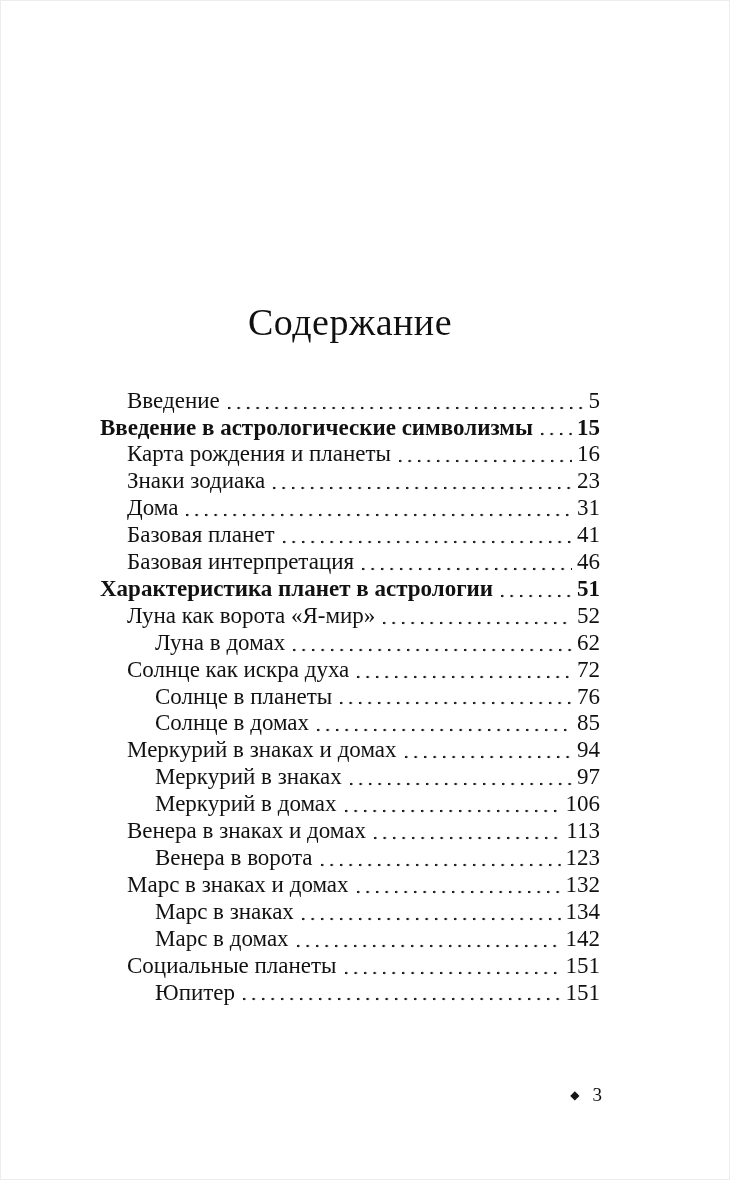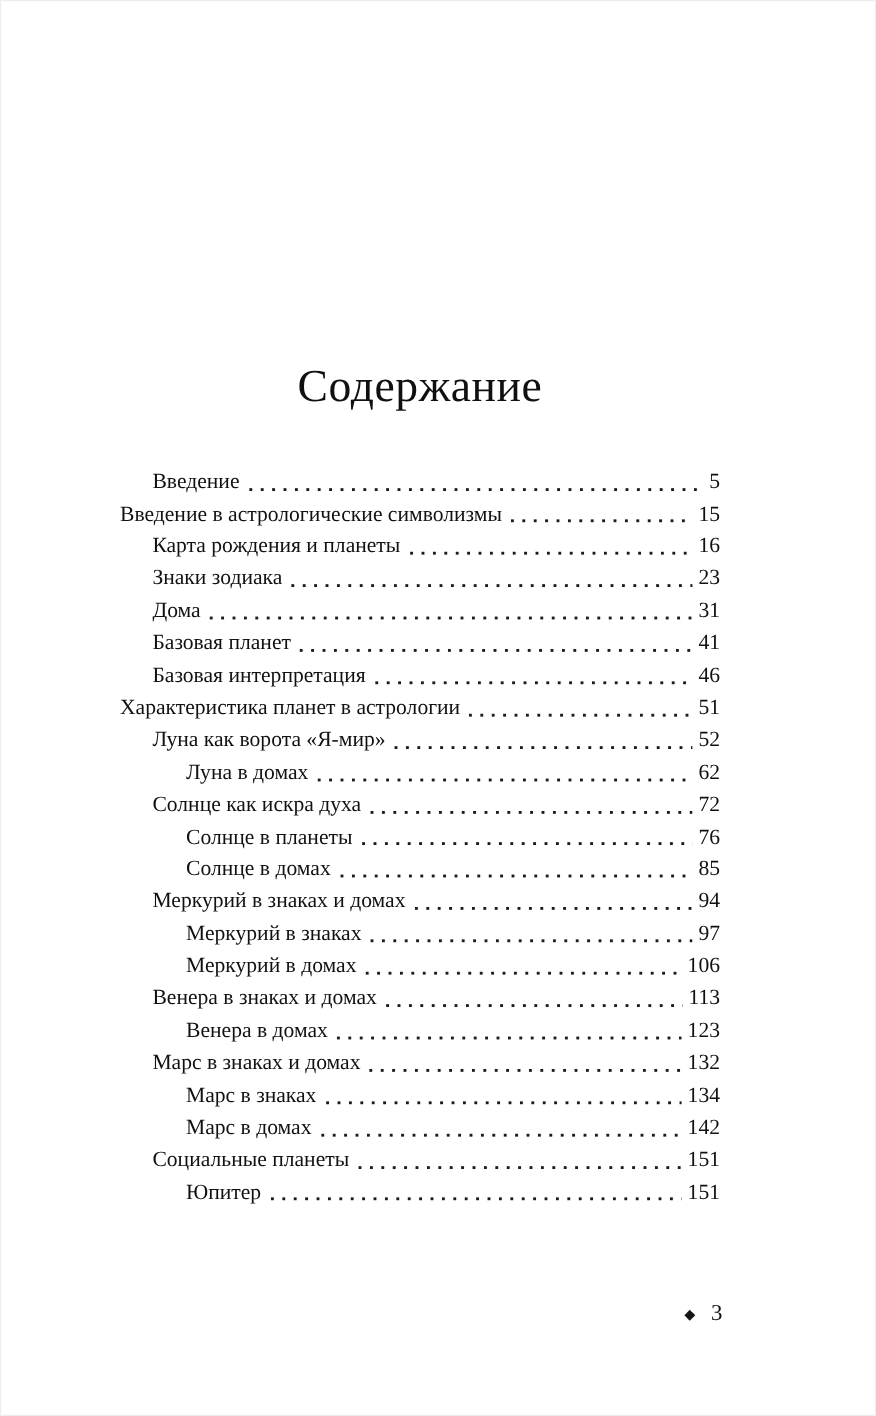--- a/index.html
+++ b/index.html
@@ -30,28 +30,28 @@
     text-align: center;
     color: #101010;
     letter-spacing: 0.5px;
   }
   .toc {
     margin-top: 42px;
   }
   .toc-row {
     display: flex;
     align-items: flex-start;
-    font-size: 18px;
+    font-size: 23px;
     line-height: 26.9px;
     white-space: nowrap;
   }
   .toc-row.level-1 { padding-left: 27px; }
   .toc-row.level-2 { padding-left: 55px; }
   .toc-row.bold .toc-label,
-  .toc-row.bold .toc-page { font-weight: 400; }
+  .toc-row.bold .toc-page { font-weight: 700; }
   .toc-label {
     flex: 0 0 auto;
   }
   .toc-leader {
     flex: 1 1 auto;
     align-self: flex-end;
     height: 4px;
     margin: 0 5px 5px 7px;
     background-image: radial-gradient(circle at 2px 2px, #1c1c1c 1.25px, rgba(0,0,0,0) 1.6px);
     background-size: 9.5px 4px;
@@ -163,21 +163,21 @@
           <span class="toc-label">Меркурий в домах</span>
           <span class="toc-leader"></span>
           <span class="toc-page">106</span>
         </div>
         <div class="toc-row level-1">
           <span class="toc-label">Венера в знаках и домах</span>
           <span class="toc-leader"></span>
           <span class="toc-page">113</span>
         </div>
         <div class="toc-row level-2">
-          <span class="toc-label">Венера в домах</span>
+          <span class="toc-label">Венера в ворота</span>
           <span class="toc-leader"></span>
           <span class="toc-page">123</span>
         </div>
         <div class="toc-row level-1">
           <span class="toc-label">Марс в знаках и домах</span>
           <span class="toc-leader"></span>
           <span class="toc-page">132</span>
         </div>
         <div class="toc-row level-2">
           <span class="toc-label">Марс в знаках</span>

